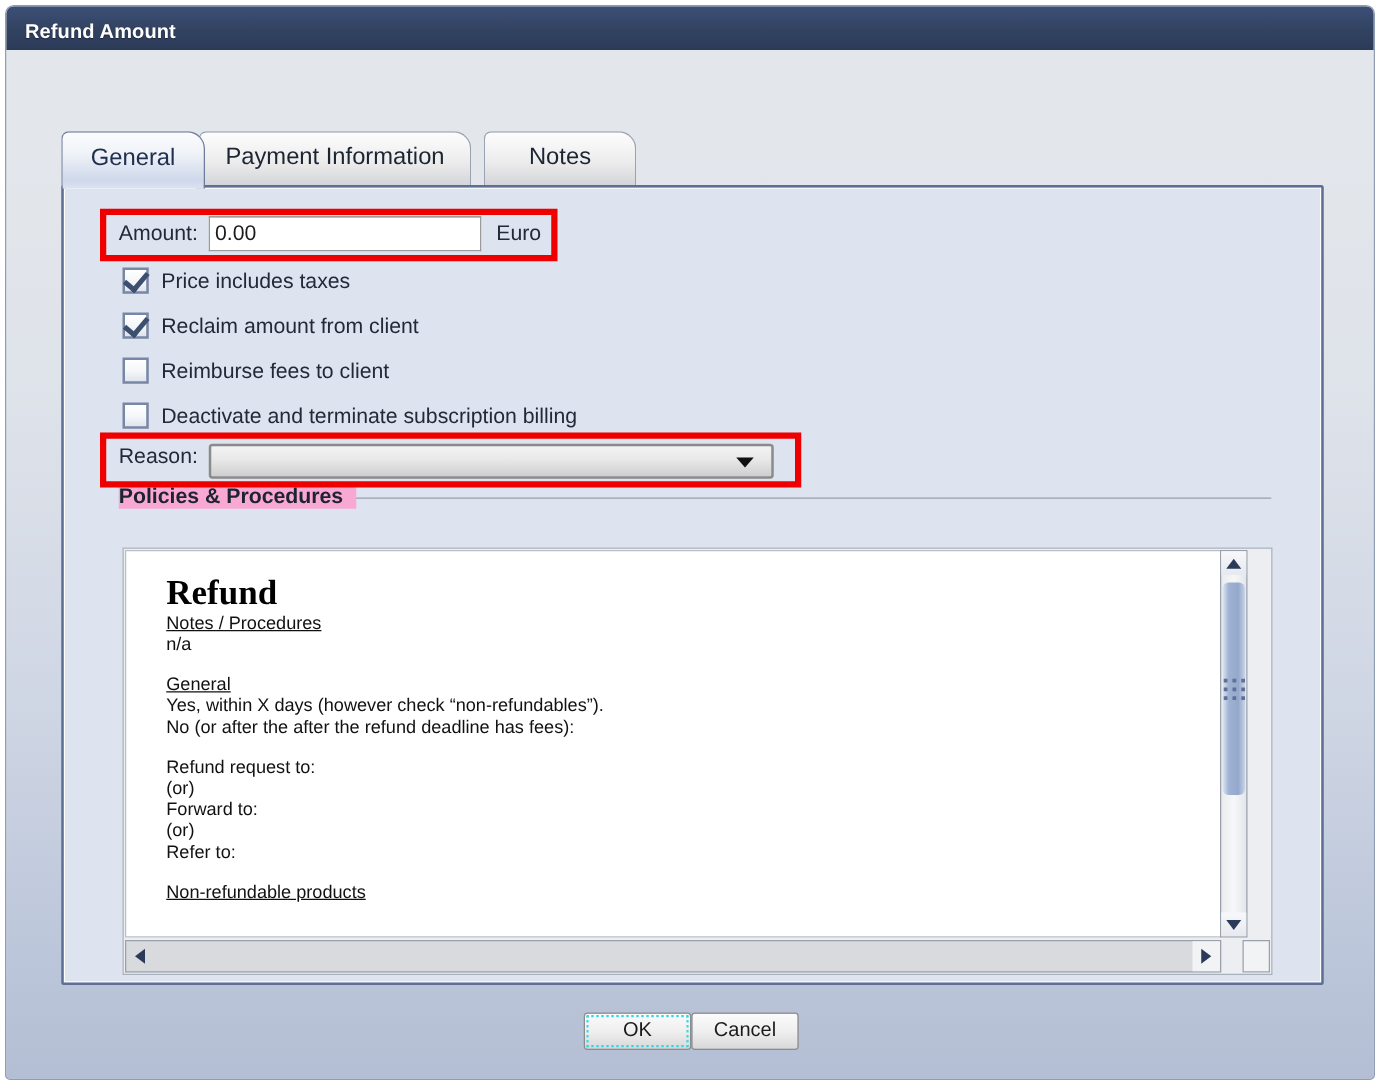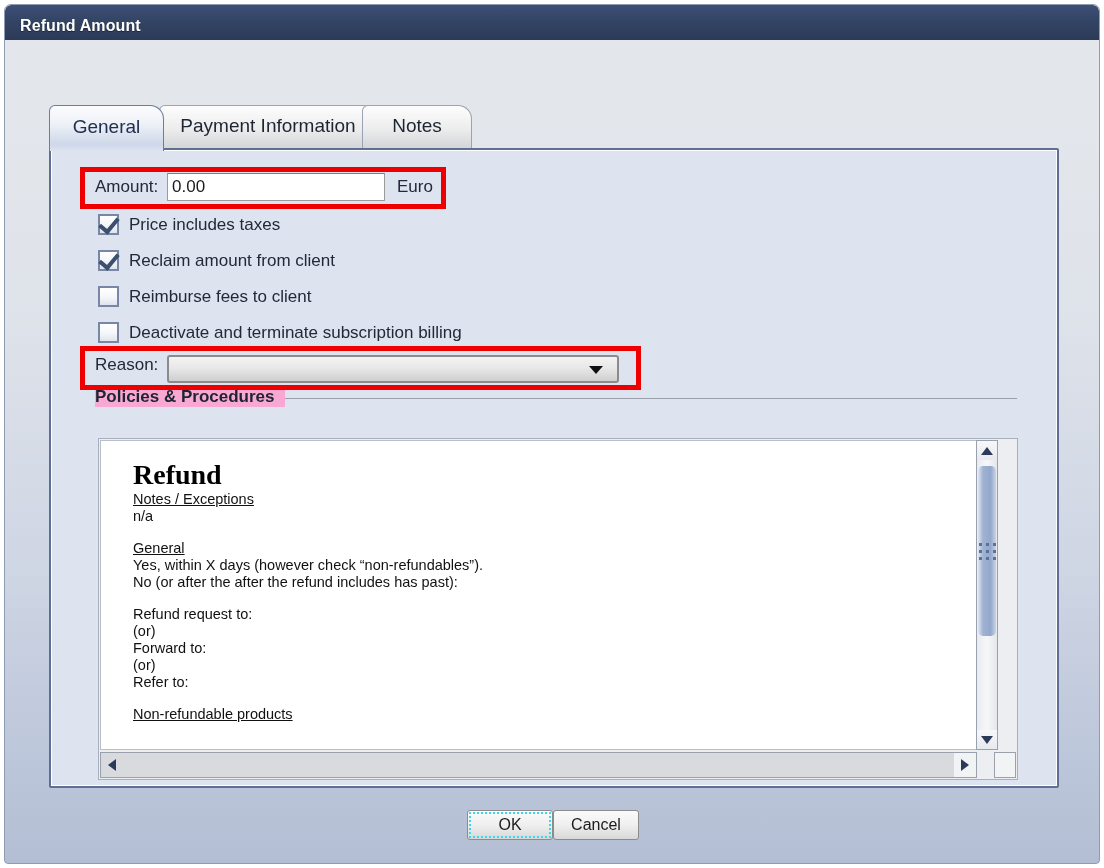--- a/index.html
+++ b/index.html
@@ -78,21 +78,21 @@
   }
   .tab.active {
     background: linear-gradient(to bottom, #fbfcfe 0%, #eef1f7 40%, #ced8ea 85%, #dde3ef 100%);
     border-color: #6d7c9b;
     color: #20304f;
     z-index: 5;
     height: 46px;
   }
   #tab-general { left: 0px; width: 115px; }
   #tab-payment { left: 110px; width: 218px; }
-  #tab-notes   { left: 313px; width: 110px; }
+  #tab-notes   { left: 338px; width: 122px; }
 
   
   #tabpanel {
     position: absolute;
     left: 44px;
     top: 143px;
     width: 1010px;
     height: 640px;
     box-sizing: border-box;
     border: 2px solid #5d6f94;
@@ -474,26 +474,26 @@
 
     <div id="group-policies">
       <span id="group-title">Policies &amp; Procedures</span>
       <span id="group-line"></span>
     </div>
 
     <div id="doc-outer">
       <div id="doc-inner">
         <div id="doc-content">
           <span class="doc-h1">Refund</span>
-          <span class="doc-u">Notes / Exceptions</span>
+          <span class="doc-u">Notes / Procedures</span>
           <span class="doc-p">n/a</span>
           <span class="doc-gap"></span>
           <span class="doc-u">General</span>
           <span class="doc-p">Yes, within X days (however check “non-refundables”).</span>
-          <span class="doc-p">No (or after the after the refund includes has past):</span>
+          <span class="doc-p">No (or after the after the refund deadline has fees):</span>
           <span class="doc-gap"></span>
           <span class="doc-p">Refund request to:</span>
           <span class="doc-p">(or)</span>
           <span class="doc-p">Forward to:</span>
           <span class="doc-p">(or)</span>
           <span class="doc-p">Refer to:</span>
           <span class="doc-gap"></span>
           <span class="doc-u">Non-refundable products</span>
         </div>
       </div>

